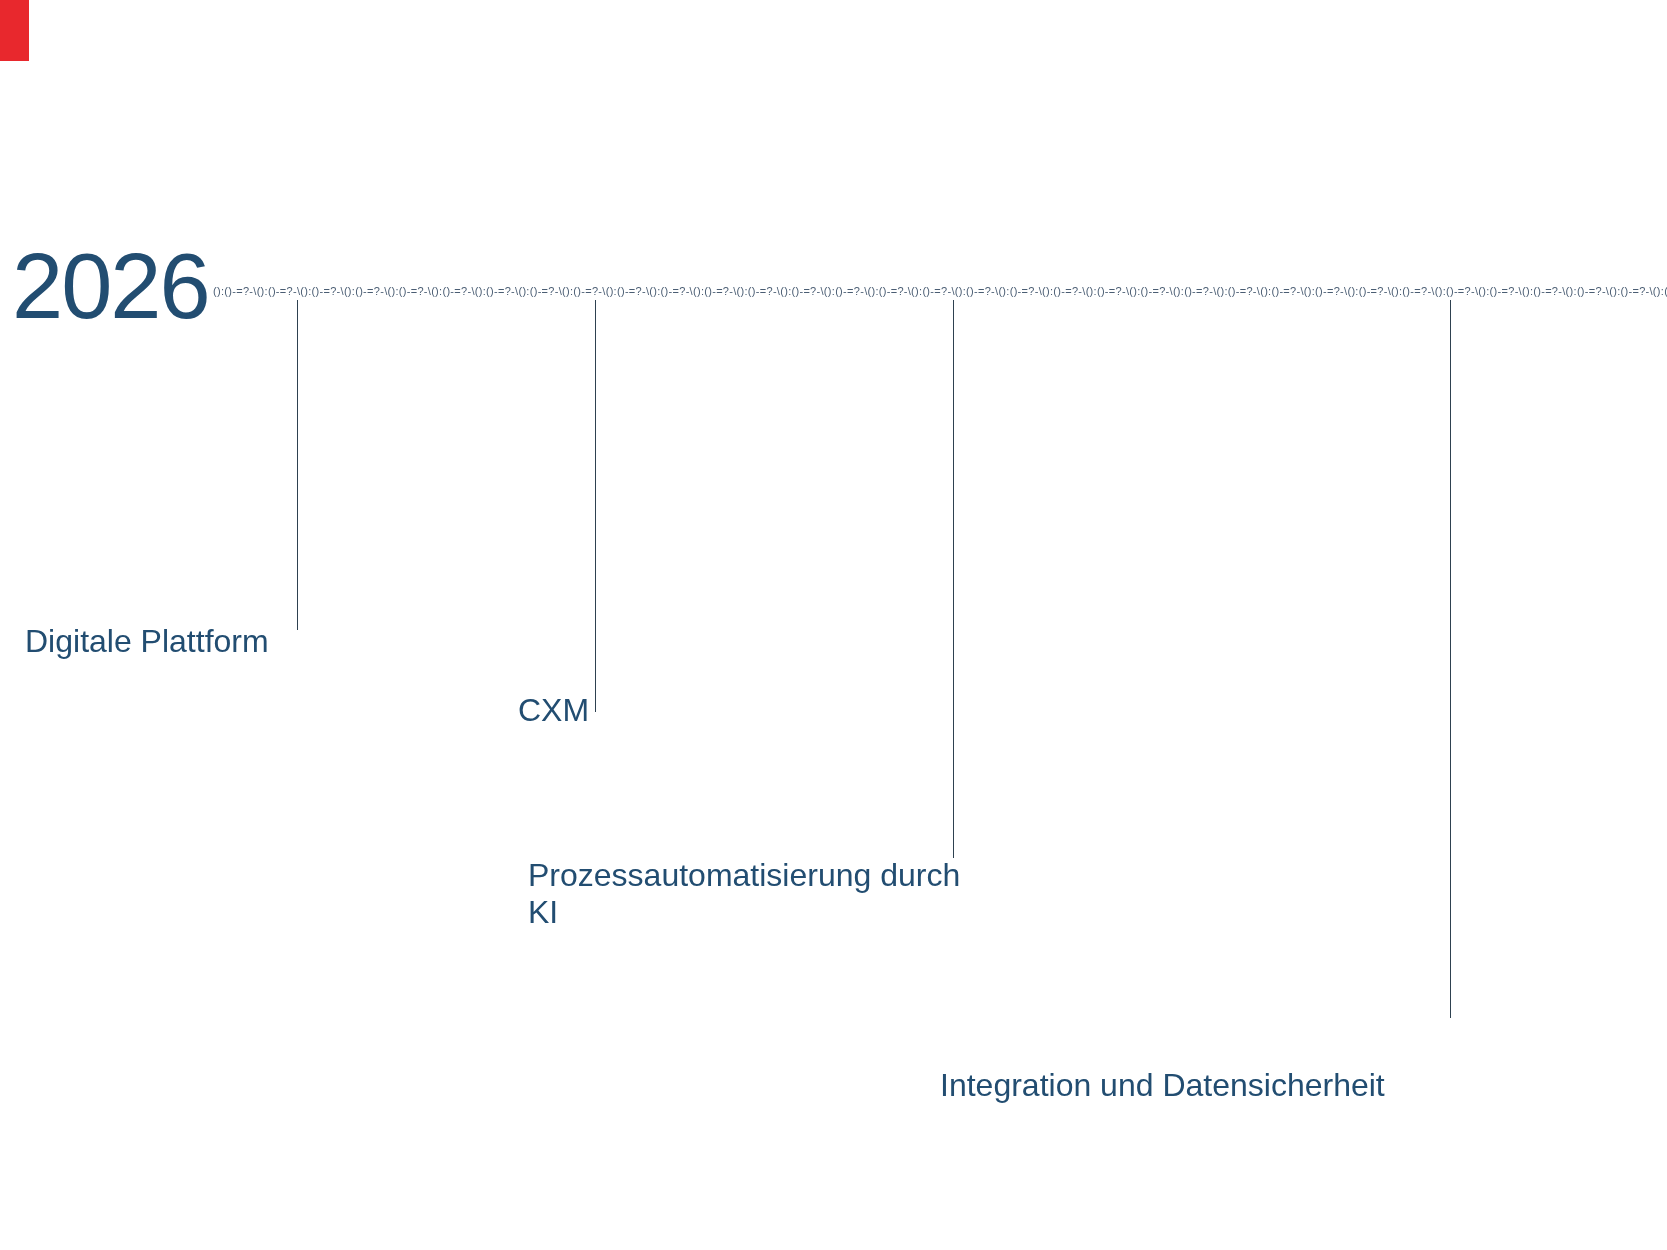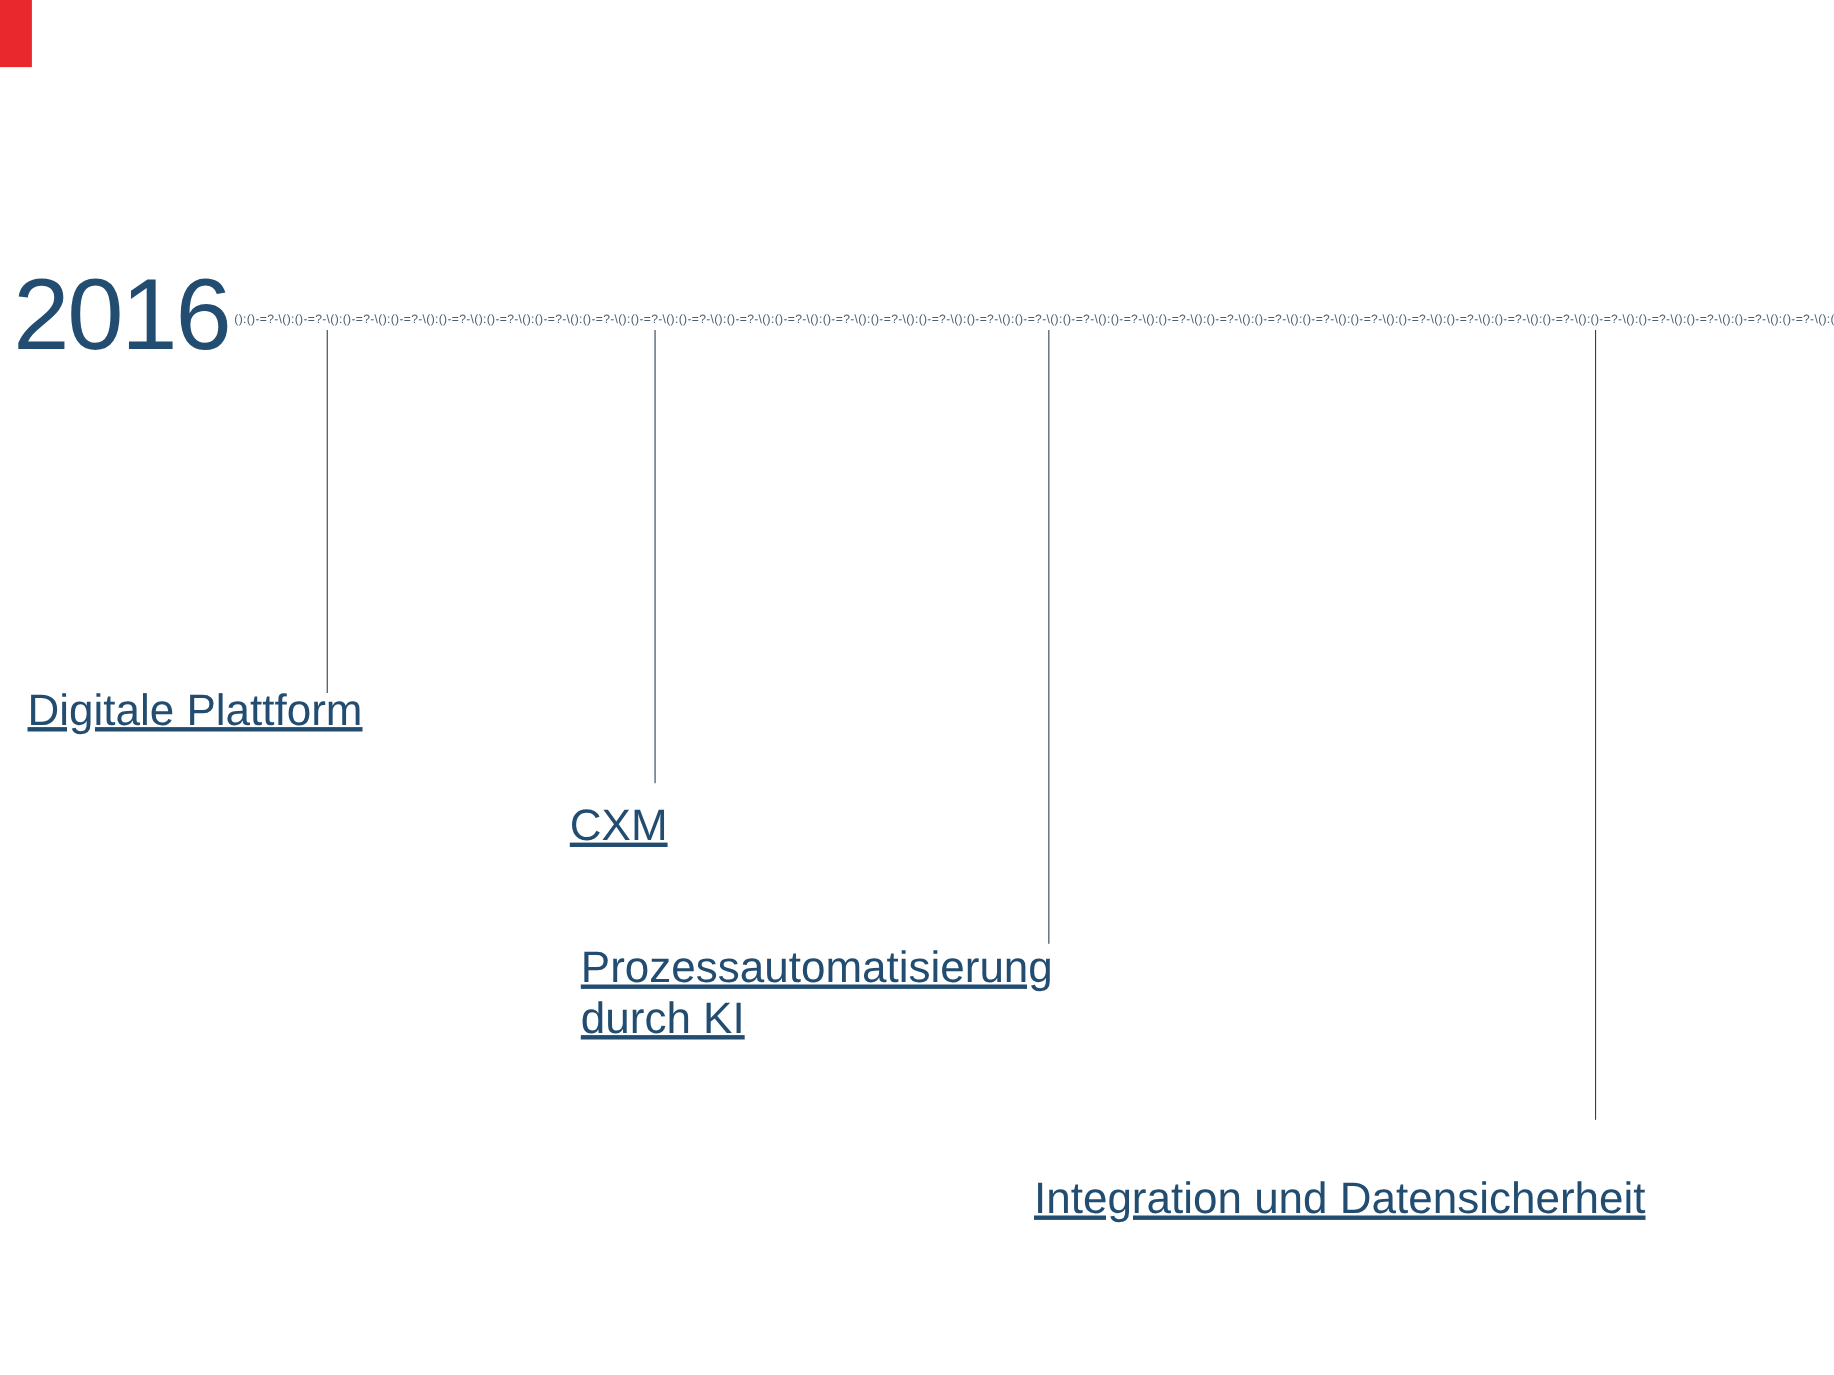--- a/index.html
+++ b/index.html
@@ -51,38 +51,37 @@
     position: absolute;
     width: 1px;
     background: var(--line-color, #2e4150);
   }
   .vline-1 { left: 297px;  top: 300px; height: 330px; }
   .vline-2 { left: 595px;  top: 300px; height: 412px; }
   .vline-3 { left: 953px;  top: 300px; height: 558px; }
   .vline-4 { left: 1450px; top: 300px; height: 718px; }
   .item-label {
     position: absolute;
-    font-size: 40px;
+    font-size: 32px;
     line-height: 1.15;
     font-weight: 400;
     color: var(--text-color, #224d71);
     white-space: nowrap;
-    text-decoration: underline;
   }
   .label-1 { left: 25px;  top: 623px; }
-  .label-2 { left: 518px; top: 728px; }
+  .label-2 { left: 518px; top: 692px; }
   .label-3 { left: 528px; top: 857px; width: 450px; white-space: normal; }
   .label-4 { left: 940px; top: 1067px; }
 </style>
 </head>
 <body>
 
 <div class="accent-bar"></div>
 
-<div class="year">2016</div>
+<div class="year">2026</div>
 
 <div class="pattern-line">():()-=?-\():()-=?-\():()-=?-\():()-=?-\():()-=?-\():()-=?-\():()-=?-\():()-=?-\():()-=?-\():()-=?-\():()-=?-\():()-=?-\():()-=?-\():()-=?-\():()-=?-\():()-=?-\():()-=?-\():()-=?-\():()-=?-\():()-=?-\():()-=?-\():()-=?-\():()-=?-\():()-=?-\():()-=?-\():()-=?-\():()-=?-\():()-=?-\():()-=?-\():()-=?-\():()-=?-\():()-=?-\():()-=?-\():()-=?-\():()-=?-\():()-=?-\():()-=?-\():()-=?-\():()-=?-\():()-=?-\():()-=?-\():()-=?-\():()-=?-\():()-=?-\</div>
 
 <div class="vline vline-1"></div>
 <div class="vline vline-2"></div>
 <div class="vline vline-3"></div>
 <div class="vline vline-4"></div>
 
 <div class="item-label label-1">Digitale Plattform</div>
 

